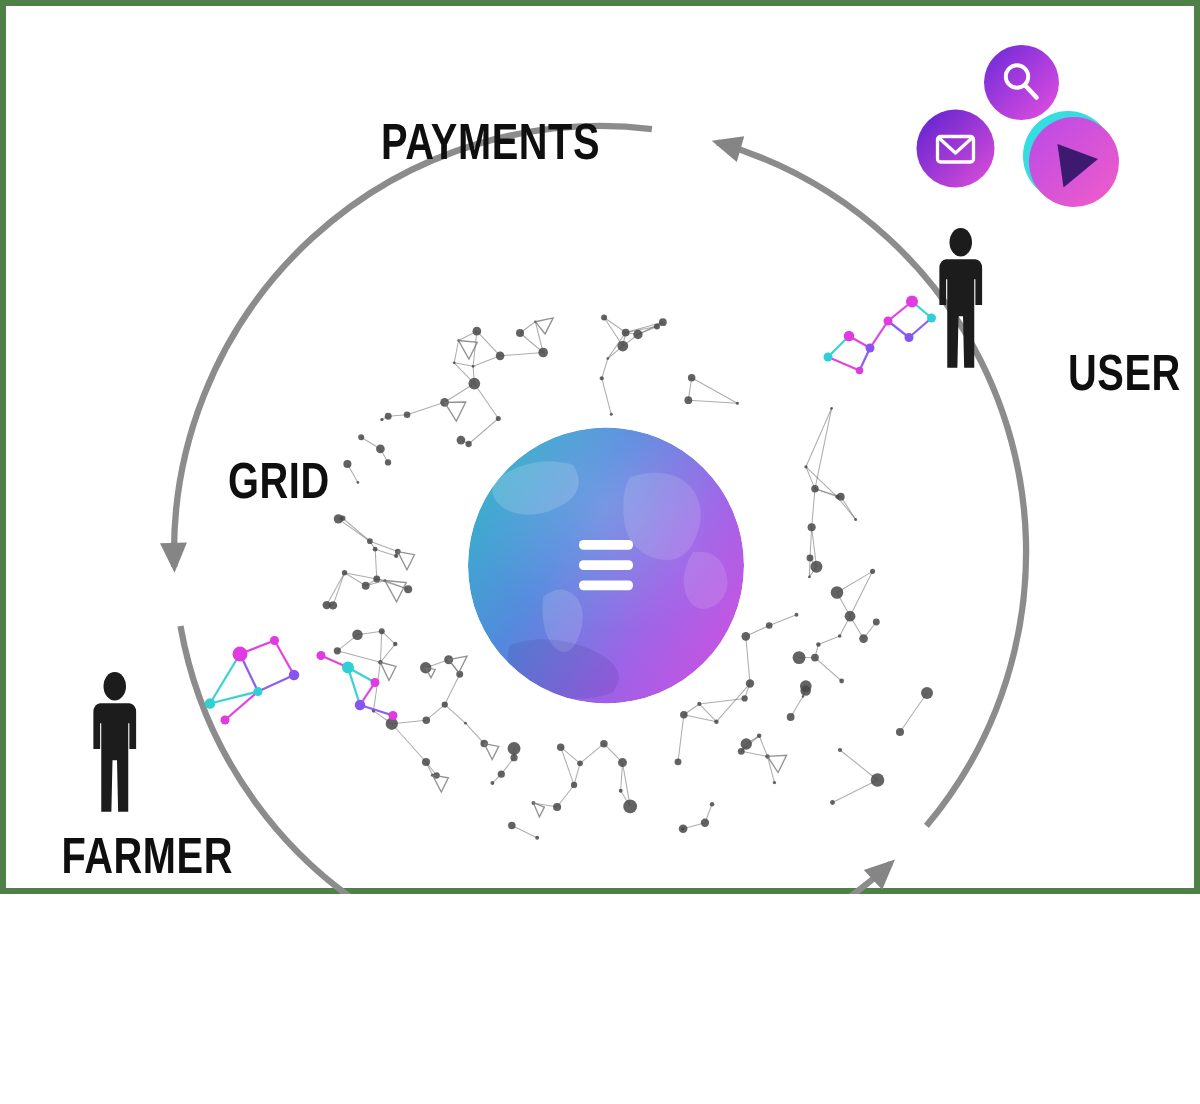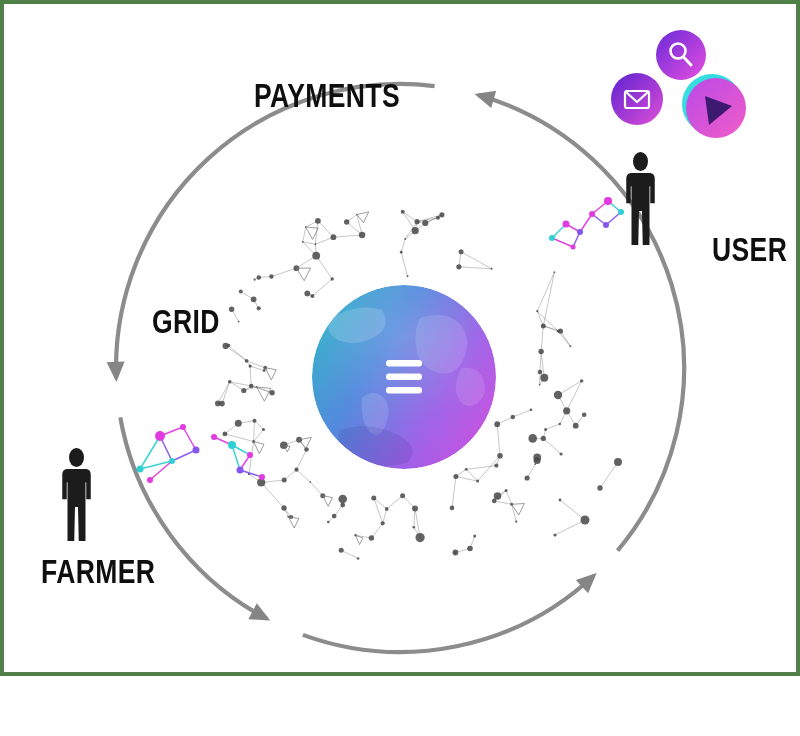--- a/index.html
+++ b/index.html
@@ -1,17 +1,17 @@
 <!DOCTYPE html>
 <html><head>
 <meta charset="utf-8">
 <style>
   html,body{margin:0;padding:0;background:#ffffff;}
   .canvas{
-    position:relative;width:800px;height:676px;background:#ffffff;
+    position:relative;width:800px;height:596px;background:#ffffff;
     box-shadow: inset 0 0 0 4px #4e8047;
     overflow:hidden;
     font-family:"Liberation Sans",sans-serif;
   }
   svg.scene{position:absolute;left:0;top:0;}
   .label{
     position:absolute;font-weight:700;font-size:34px;color:#0f0f0f;line-height:1;
     transform-origin:left top;transform:scaleX(0.78);letter-spacing:.5px;white-space:nowrap;
     font-family:"Liberation Sans",sans-serif;
   }

